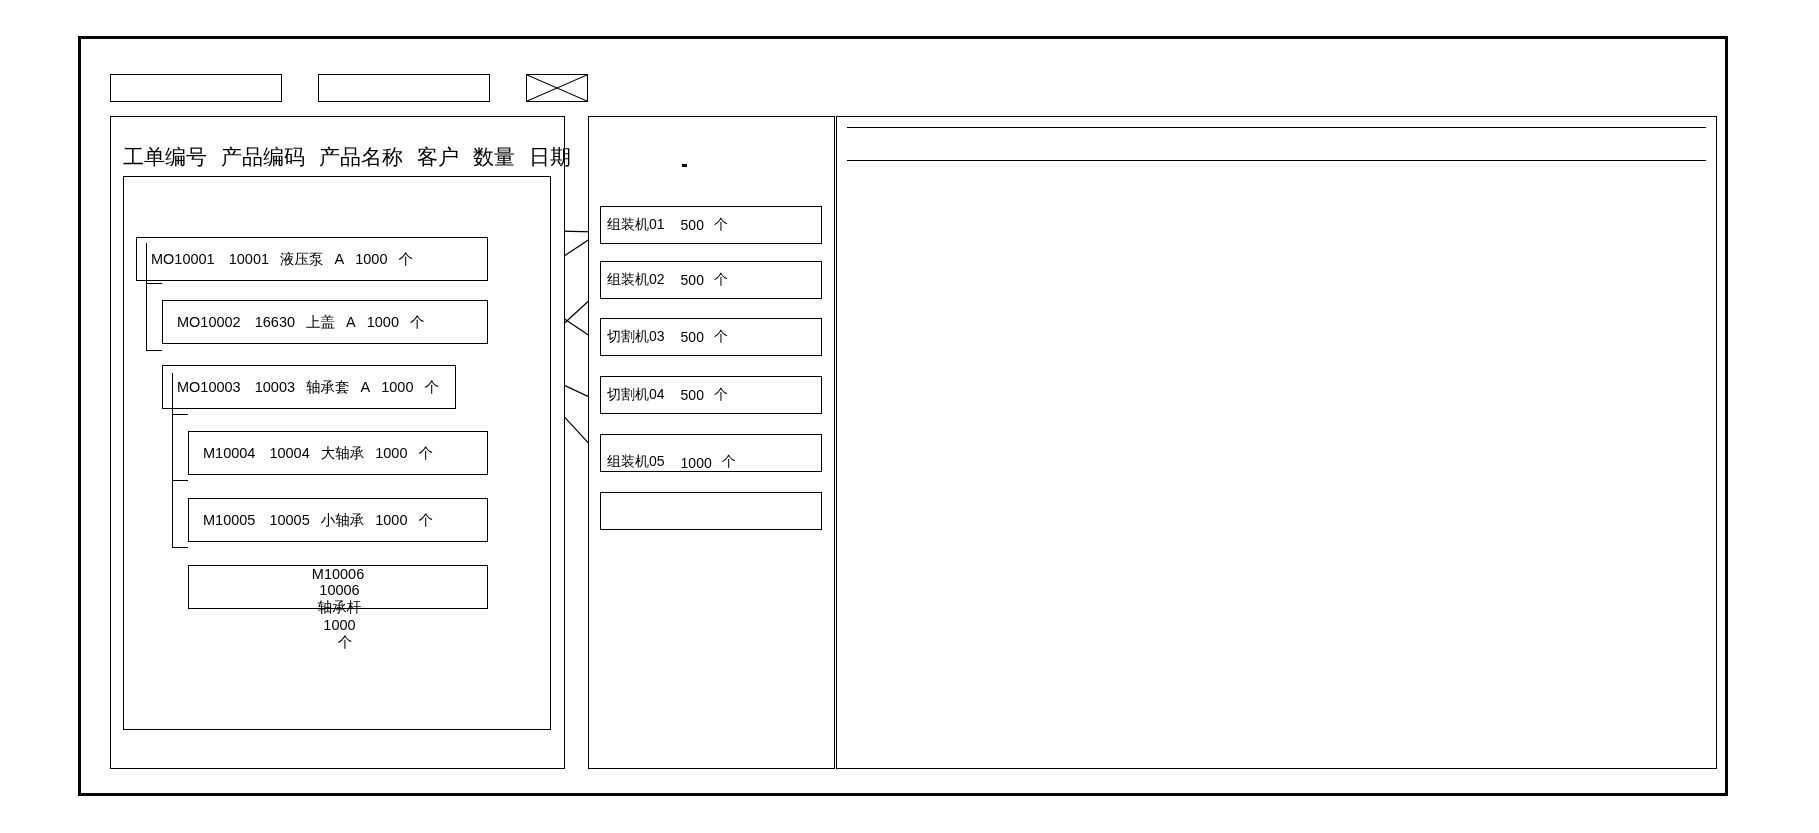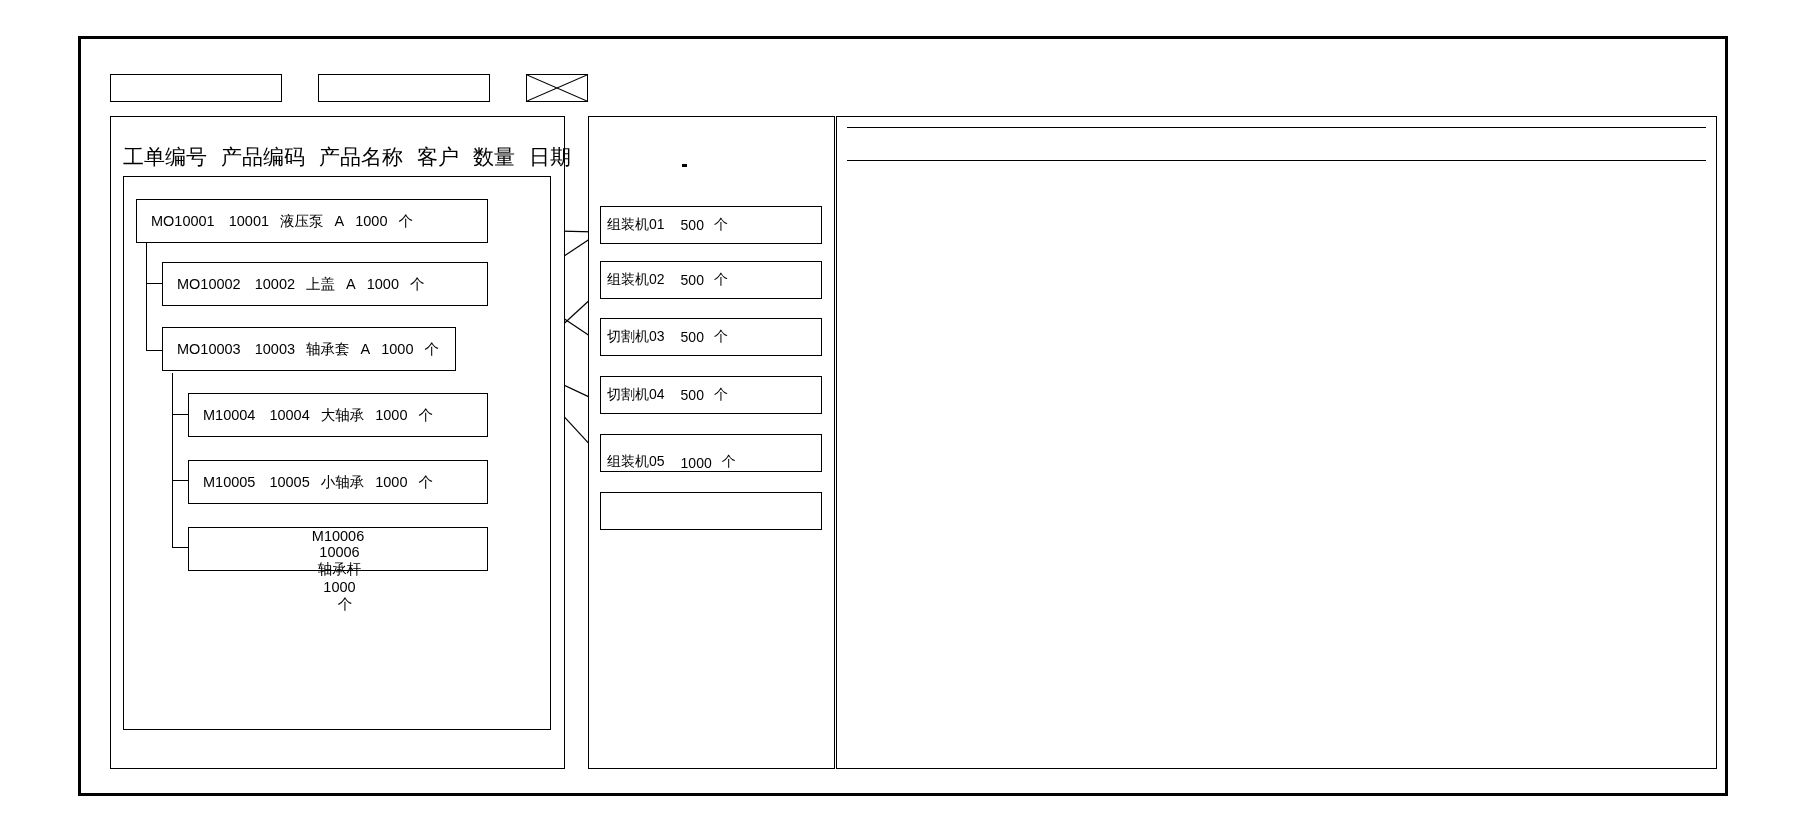--- a/index.html
+++ b/index.html
@@ -110,20 +110,21 @@
     border: 1.5px solid #000000;
     background: #ffffff;
     box-sizing: border-box;
     display: flex;
     align-items: center;
     font-size: 14.5px;
     color: #000000;
     white-space: nowrap;
     height: 44px;
     padding-left: 14px;
+    margin-top: 38px;
   }
   .node .cell { margin-right: 11px; }
   .node .cell.wo { margin-right: 14px; }
   .node .cell:last-child { margin-right: 0; }
 
   
   .elbow {
     position: absolute;
     border-left: 1.5px solid #000000;
     border-bottom: 1.5px solid #000000;
@@ -266,21 +267,21 @@
           <span class="cell">液压泵</span>
           <span class="cell">A</span>
           <span class="cell">1000</span>
           <span class="cell">个</span>
         </div>
 
         <div class="elbow" style="left:22px; top:66px; width:16px; height:41px;"></div>
 
         <div class="node" style="left:38px; top:85px; width:326px;">
           <span class="cell wo">MO10002</span>
-          <span class="cell">10002</span>
+          <span class="cell">16630</span>
           <span class="cell">上盖</span>
           <span class="cell">A</span>
           <span class="cell">1000</span>
           <span class="cell">个</span>
         </div>
 
         <div class="elbow" style="left:22px; top:66px; width:16px; height:108px;"></div>
 
         <div class="node" style="left:38px; top:150px; width:294px;">
           <span class="cell wo">MO10003</span>

